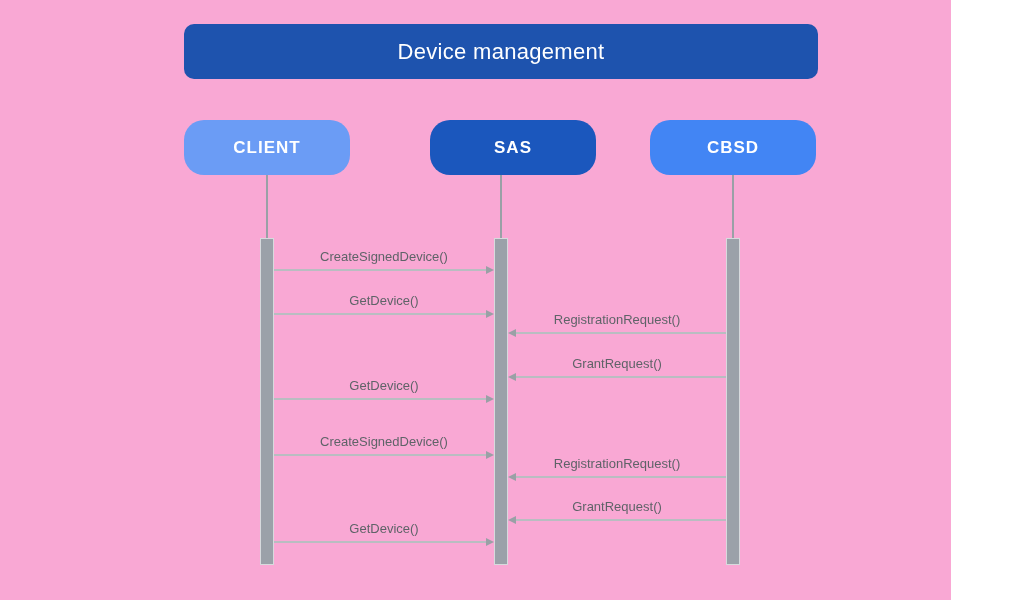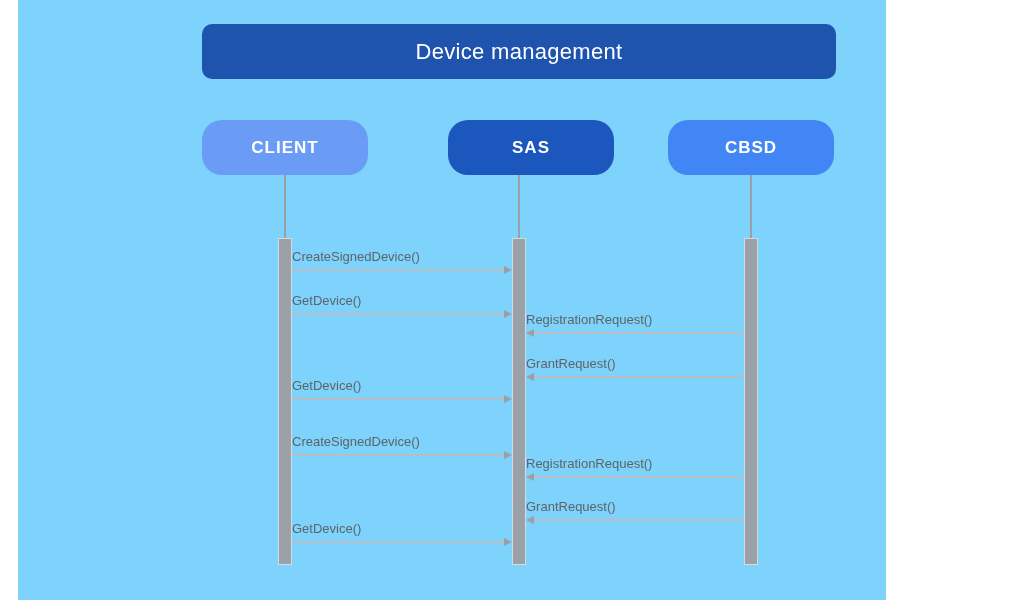--- a/index.html
+++ b/index.html
@@ -3,25 +3,24 @@
 <meta charset="utf-8">
 <style>
   html, body {
     margin: 0;
     padding: 0;
     background: #ffffff;
     font-family: "Liberation Sans", sans-serif;
   }
   .canvas {
     position: relative;
-    width: 868px;
+    width: 951px;
     height: 600px;
-    background: #7dd3fc;
+    background: #f9a8d4;
     overflow: hidden;
-    margin-left: 18px;
   }
   .title-bar {
     position: absolute;
     left: 184px;
     top: 24px;
     width: 634px;
     height: 55px;
     border-radius: 10px;
     color: #ffffff;
     font-size: 22px;
@@ -59,21 +58,21 @@
   }
   .msg-line {
     position: absolute;
     height: 2px;
   }
   .msg-label {
     position: absolute;
     height: 16px;
     font-size: 13px;
     line-height: 16px;
-    text-align: left;
+    text-align: center;
     white-space: nowrap;
   }
   .msg-arrowhead {
     position: absolute;
     width: 0;
     height: 0;
     border-top: 4px solid transparent;
     border-bottom: 4px solid transparent;
   }
 </style>

